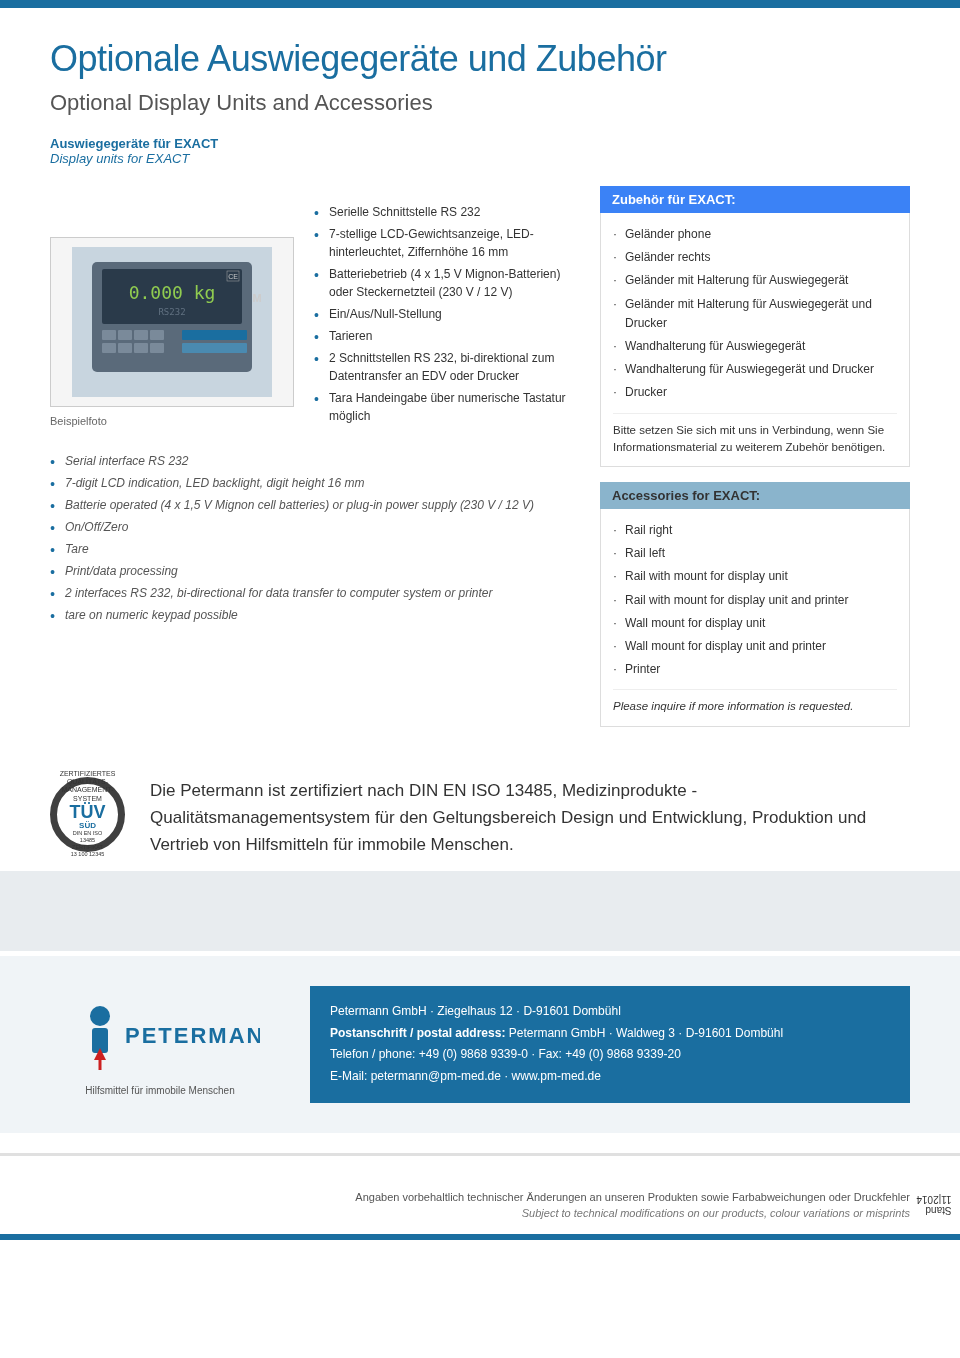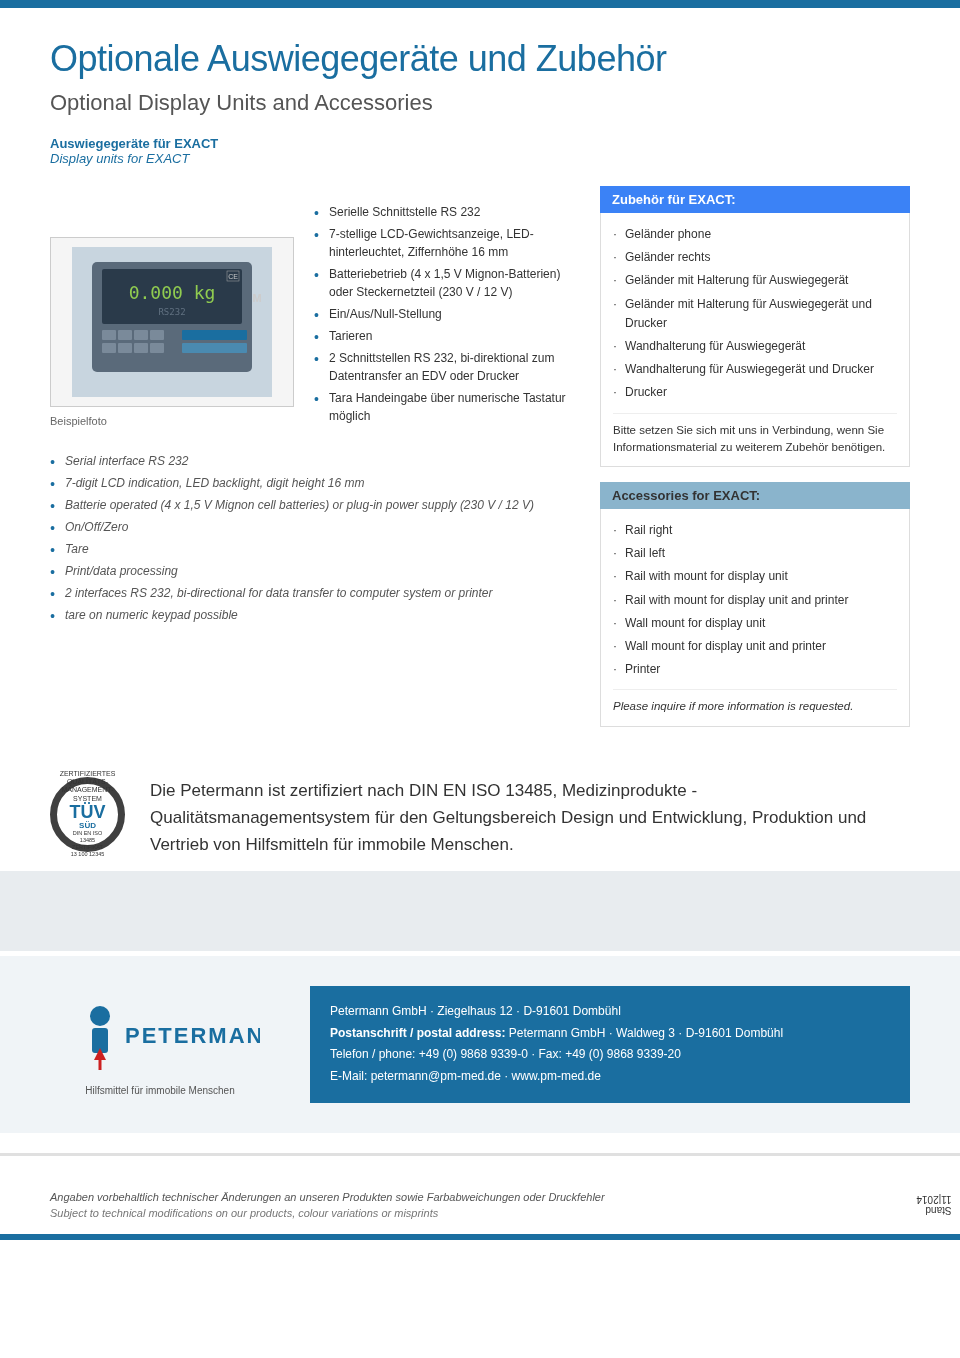--- a/index.html
+++ b/index.html
@@ -345,28 +345,27 @@
       padding: 15px 50px;
       display: flex;
       flex-direction: column;
       gap: 4px;
       position: relative;
     }
 
     .bottom-disclaimer {
       font-size: 11px;
       color: #555;
-      text-align: left;
-      font-style: italic;
+      text-align: right;
     }
 
     .bottom-disclaimer-italic {
       font-size: 11px;
       color: #777;
-      text-align: left;
+      text-align: right;
       font-style: italic;
     }
 
     .stand-text {
       position: absolute;
       right: 15px;
       top: 50%;
       transform: translateY(-50%) rotate(90deg);
       font-size: 10px;
       color: #333;

